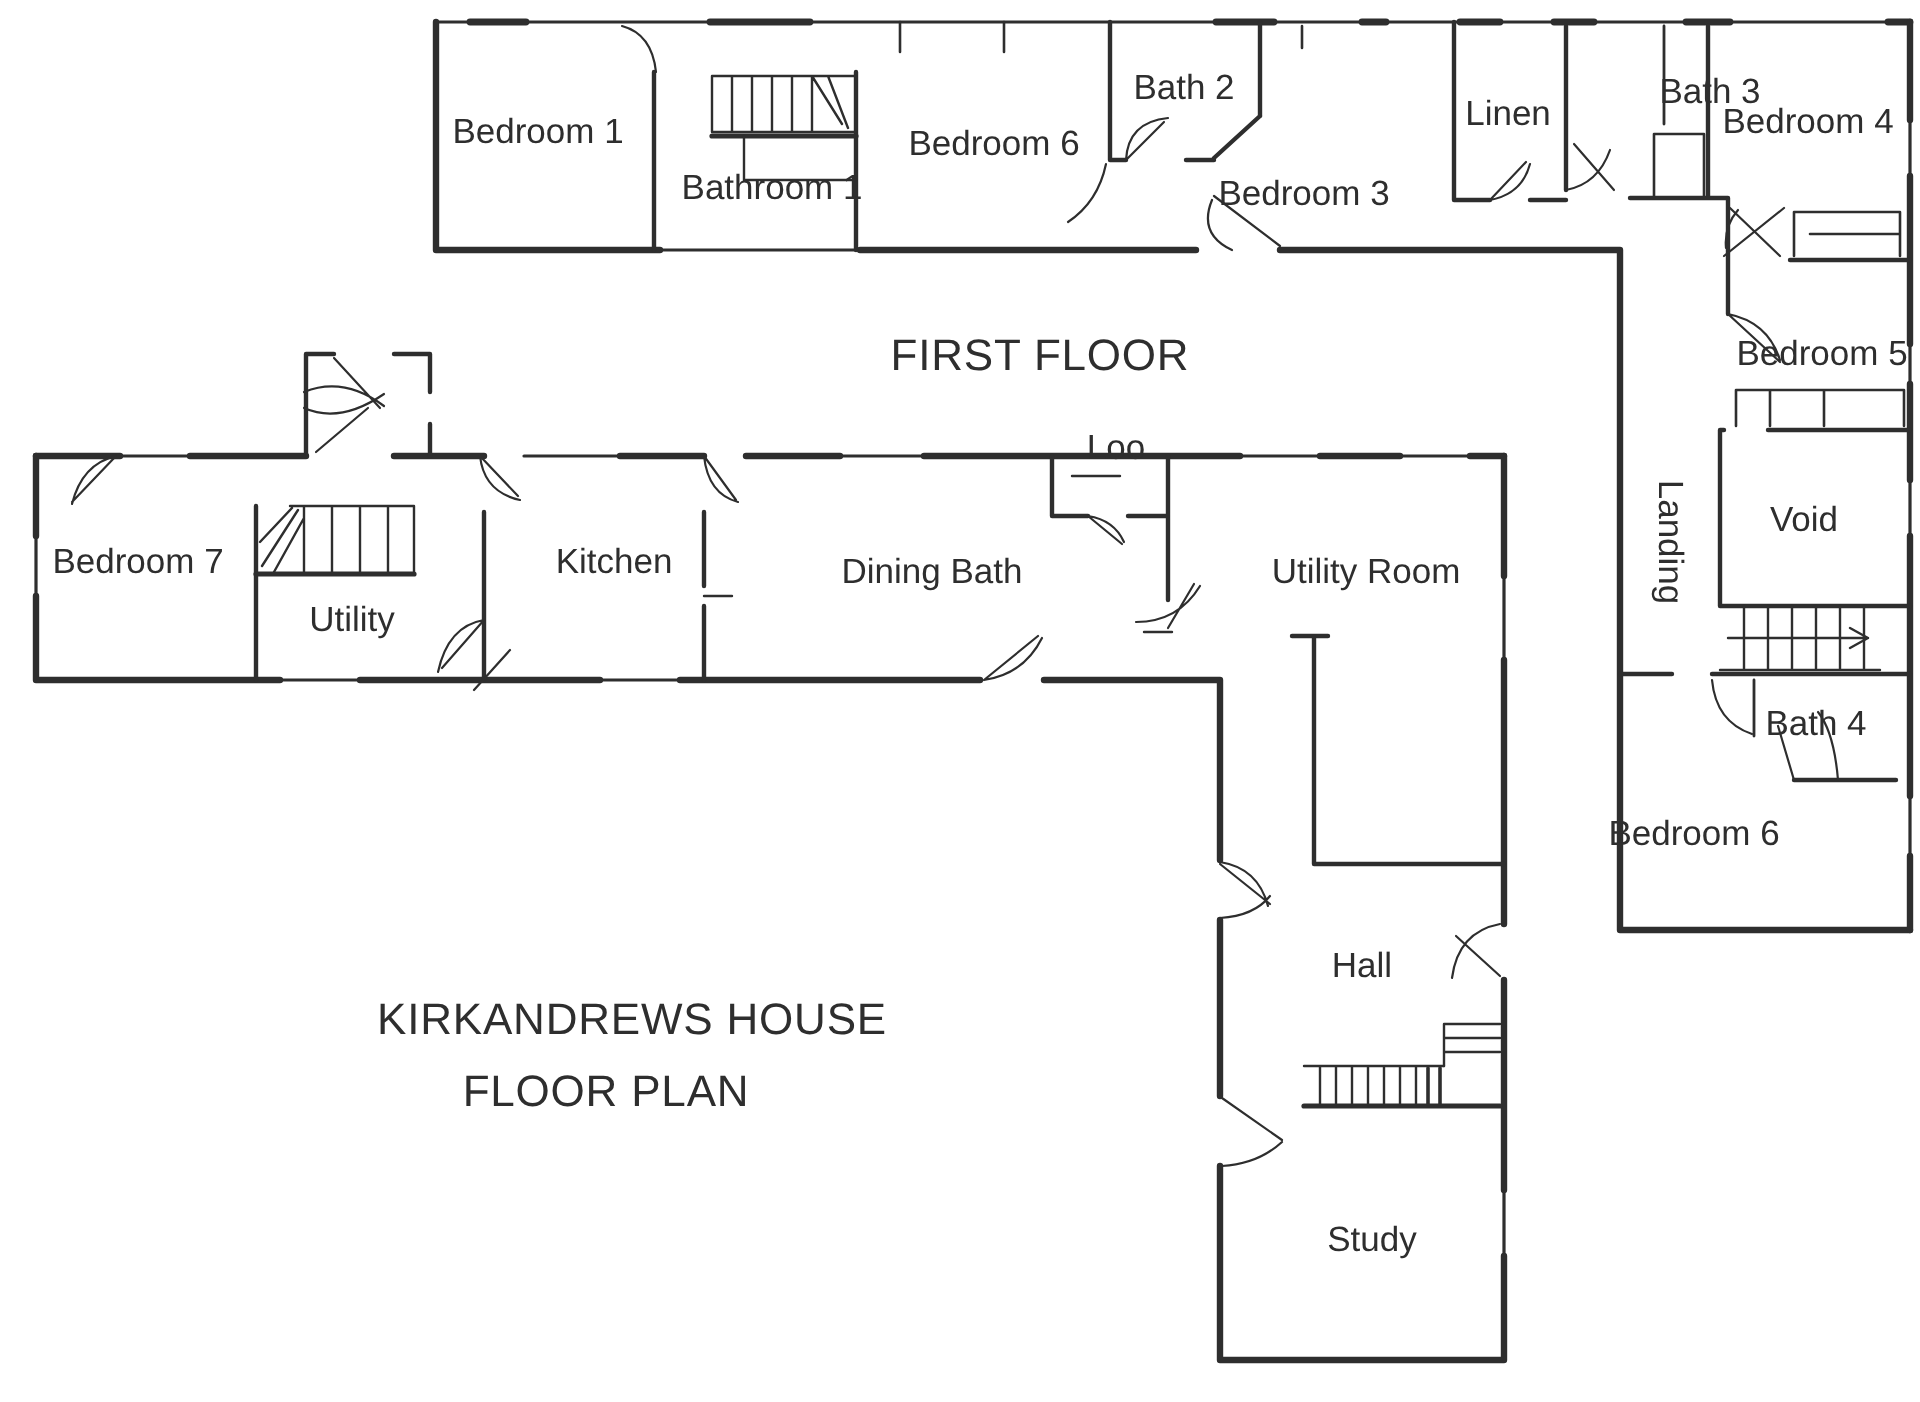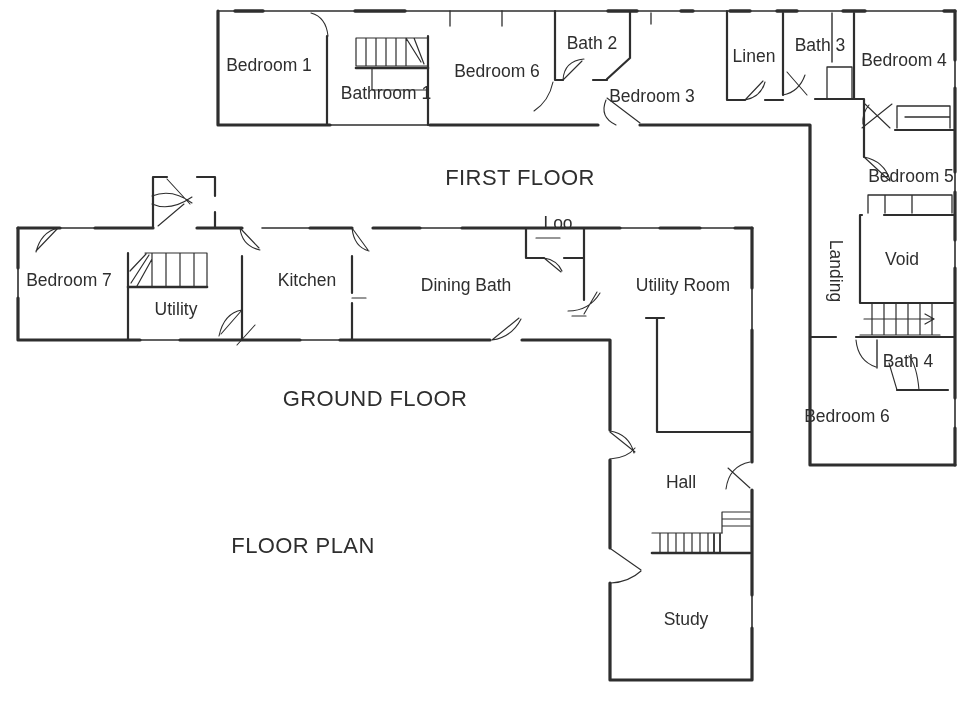--- a/index.html
+++ b/index.html
@@ -2,21 +2,21 @@
 <html style="--ink: #2e2e2e; --paper: #ffffff;"><head>
 <meta charset="utf-8">
 <style>
   :root{ --ink:#2e2e2e; --paper:#ffffff; }
   html,body{margin:0;padding:0;background:var(--paper);}
   #plan-canvas{position:relative;width:960px;height:701px;background:var(--paper);overflow:hidden;
     font-family:"Liberation Sans", sans-serif;}
   svg{position:absolute;left:0;top:0;}
   .label{position:absolute;transform:translate(-50%,-50%);color:var(--ink);
     font-size:17.5px;line-height:1.1;text-align:center;white-space:nowrap;}
-  .label.wrap{white-space:normal;width:52px;}
+  .label.wrap{white-space:normal;width:52px;margin-left:35px;}
   .label.vert{transform:translate(-50%,-50%) rotate(90deg);}
   .label.title{font-size:22px;letter-spacing:.4px;}
   path,line,rect{vector-effect:non-scaling-stroke;}
 </style>
 </head>
 <body>
 
 <div id="plan-canvas">
 
   <svg width="960" height="701" viewBox="0 0 960 701" fill="none" stroke="#2e2e2e" stroke-linecap="round" stroke-linejoin="round">
@@ -154,16 +154,16 @@
 
   <div class="label" style="left:69px;top:281px">Bedroom 7</div>
   <div class="label" style="left:176px;top:310px">Utility</div>
   <div class="label" style="left:307px;top:281px">Kitchen</div>
   <div class="label" style="left:466px;top:286px">Dining Bath</div>
   <div class="label" style="left:558px;top:224px">Loo</div>
   <div class="label" style="left:683px;top:286px">Utility Room</div>
   <div class="label" style="left:681px;top:483px">Hall</div>
   <div class="label" style="left:686px;top:620px">Study</div>
 
-  <div class="label title" style="left:375px;top:399px">GROUND FLOOR</div>
+  <div class="label title" style="left:316px;top:510px">KIRKANDREWS HOUSE</div>
   <div class="label title" style="left:303px;top:546px">FLOOR PLAN</div>
 
 </div>
 
 </body></html>

